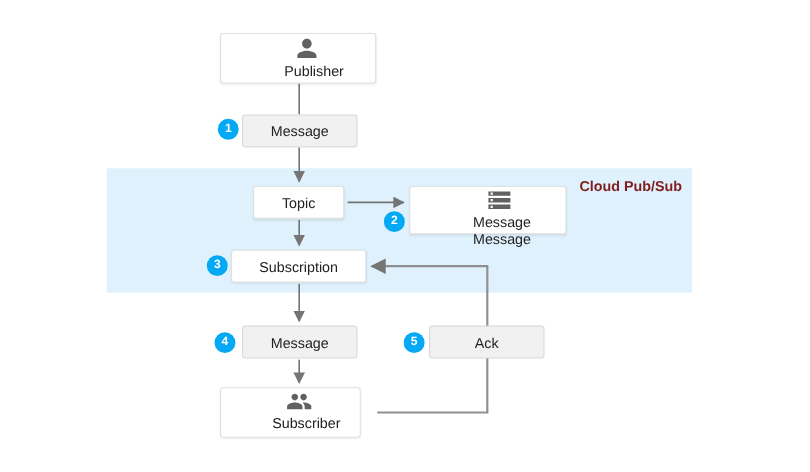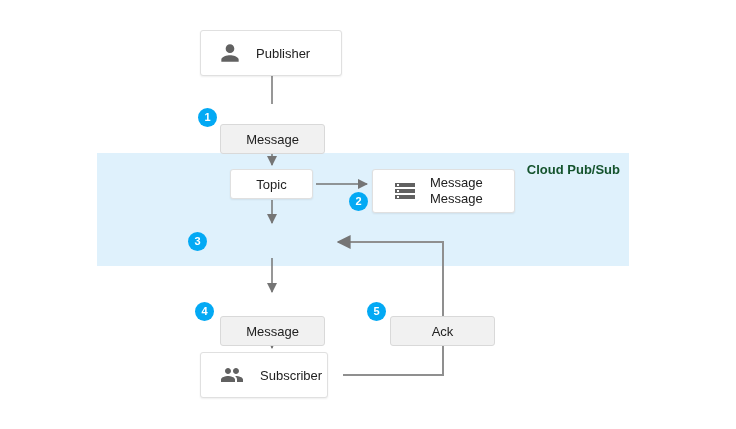--- a/index.html
+++ b/index.html
@@ -19,48 +19,48 @@
     background: #dff1fc;
     z-index: 0;
   }
   .band-label {
     position: absolute;
     left: 450px; top: 162px;
     width: 170px;
     text-align: right;
     font-size: 13px;
     font-weight: bold;
-    color: #14532d;
+    color: #7f1d1d;
     z-index: 2;
   }
   svg.connectors {
     position: absolute;
     left: 0; top: 0;
     z-index: 1;
     pointer-events: none;
   }
   .node {
     position: absolute;
     box-sizing: border-box;
     display: flex;
     align-items: center;
     justify-content: center;
     font-size: 13px;
     border-radius: 3px;
     z-index: 2;
+    flex-direction: column;
   }
   .node.white {
     background: #ffffff;
     border: 1px solid #e0e0e0;
     box-shadow: 0 1px 2px rgba(0,0,0,0.07);
   }
   .node.gray {
     background: #f1f1f1;
     border: 1px solid #d9d9d9;
-    margin-top: 20px;
   }
   .node.icon-left {
     justify-content: flex-start;
     padding-left: 16px;
   }
   .node .icon { flex: 0 0 auto; display: flex; align-items: center; }
   .node .icon svg { fill: #616161; }
   .node .lbl { margin-left: 13px; }
   .storage-lbl { width: 60px; line-height: 16px; }
   .badge {
@@ -131,20 +131,23 @@
 
   <div id="store" class="node white icon-left">
     <span class="icon">
       <svg width="24" height="24" viewBox="0 0 24 24">
           <path fill-rule="evenodd" d="M2 20h20v-4H2v4zm2-3h2v2H4v-2zM2 4v4h20V4H2zm4 3H4V5h2v2zm-4 7h20v-4H2v4zm2-3h2v2H4v-2z"></path>
         </svg>
     </span>
     <span class="lbl storage-lbl">Message Message</span>
   </div>
 
+  <div id="subscr" class="node white">
+    <span>Subscription</span>
+  </div>
 
   <div id="msg4" class="node gray">
     <span>Message</span>
   </div>
 
   <div id="ack" class="node gray">
     <span>Ack</span>
   </div>
 
   <div id="subber" class="node white icon-left">

